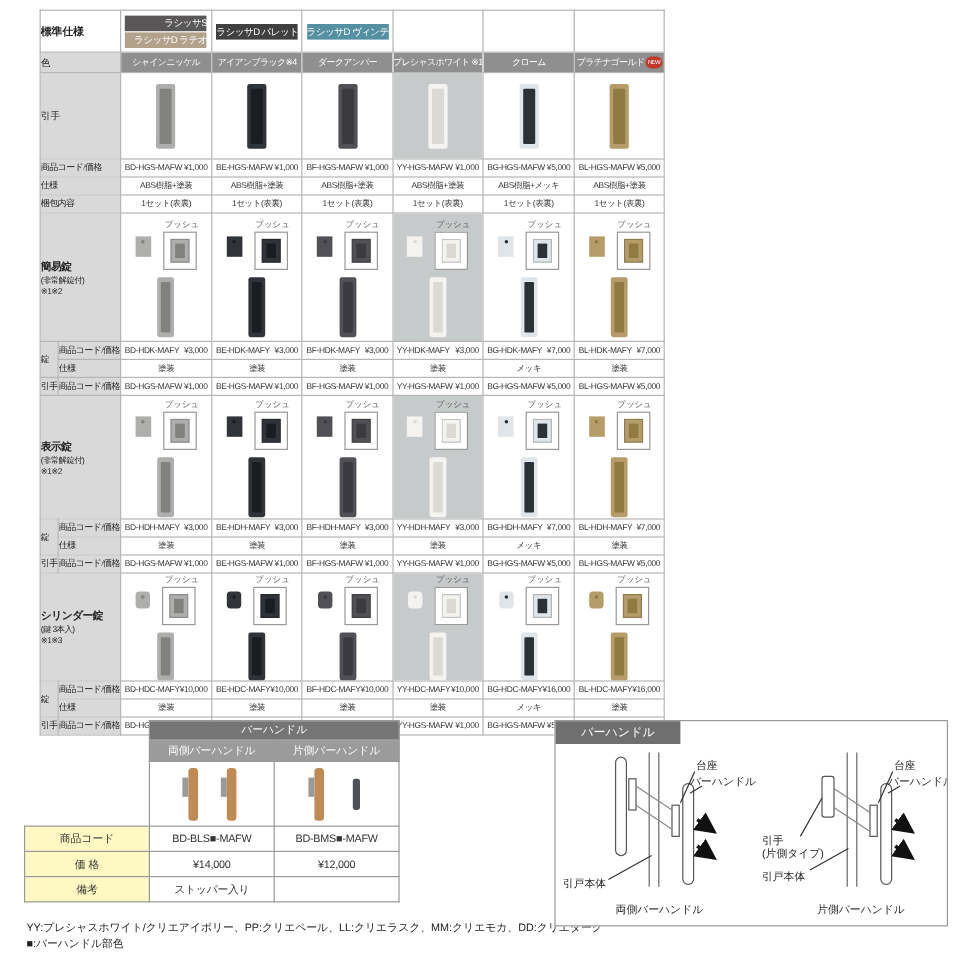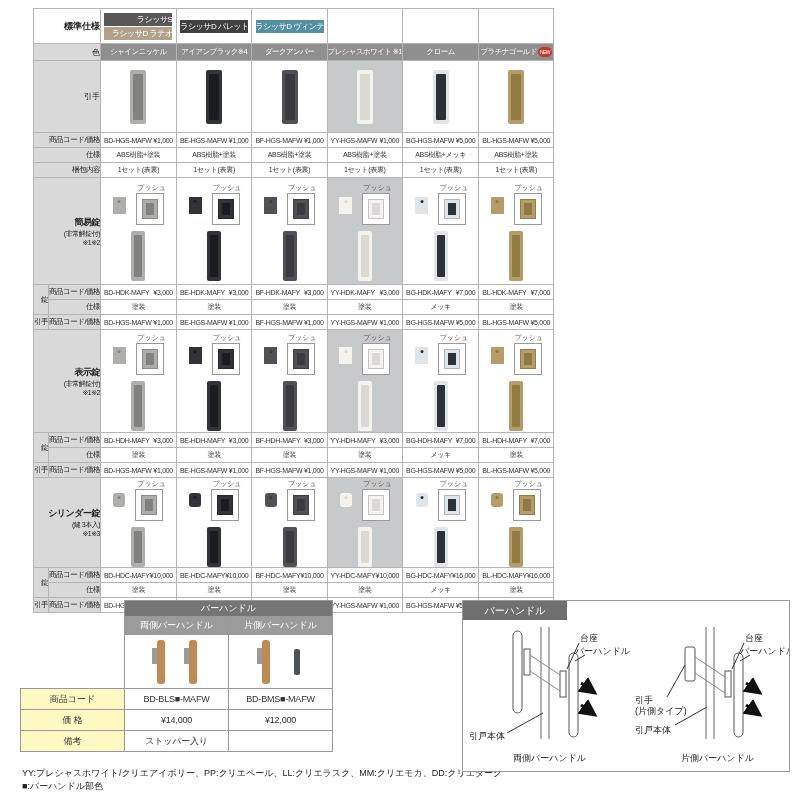--- a/index.html
+++ b/index.html
@@ -2,22 +2,22 @@
 <html><head>
 <meta charset="utf-8">
 <style>
   html,body{margin:0;padding:0}
   body{width:800px;height:800px;background:#fff;position:relative;
        font-family:"Liberation Sans","DejaVu Sans",sans-serif;color:#333;}
 
   
   table.mt{position:absolute;left:33px;top:8px;border-collapse:collapse;table-layout:fixed;}
   .mt td{border:1px solid #b5b5b5;padding:0;overflow:hidden;vertical-align:middle;}
-  .lbl{background:#d9d9d9;text-align:right;font-size:8px;color:#222;}
-  .lbl.sm{font-size:7.5px;letter-spacing:-0.5px;white-space:nowrap;}
+  .lbl{background:#d9d9d9;text-align:left;font-size:8px;color:#222;}
+  .lbl.sm{font-size:7.5px;letter-spacing:-0.5px;white-space:nowrap;font-family:Liberation Serif, serif;}
   .corner{font-size:9px;font-weight:bold;}
   tr.rhead td{height:34px;background:#fff;}
   .badge{width:68px;height:13px;margin:1px auto;color:#fff;font-size:8px;line-height:13px;
          text-align:right;letter-spacing:-0.5px;white-space:nowrap;}
   .badge.dark{background:#595757}.badge.tan{background:#b2a28b}
   .badge.sage{background:#404040}.badge.teal{background:#5590a2}
   tr.rcolor td{height:16px;}
   .cc{background:#8f8f8f;color:#fff;font-size:7.5px;text-align:center;
       letter-spacing:-0.6px;white-space:nowrap;}
   .new{display:inline-block;background:#c0392b;color:#fff;border-radius:6px;

